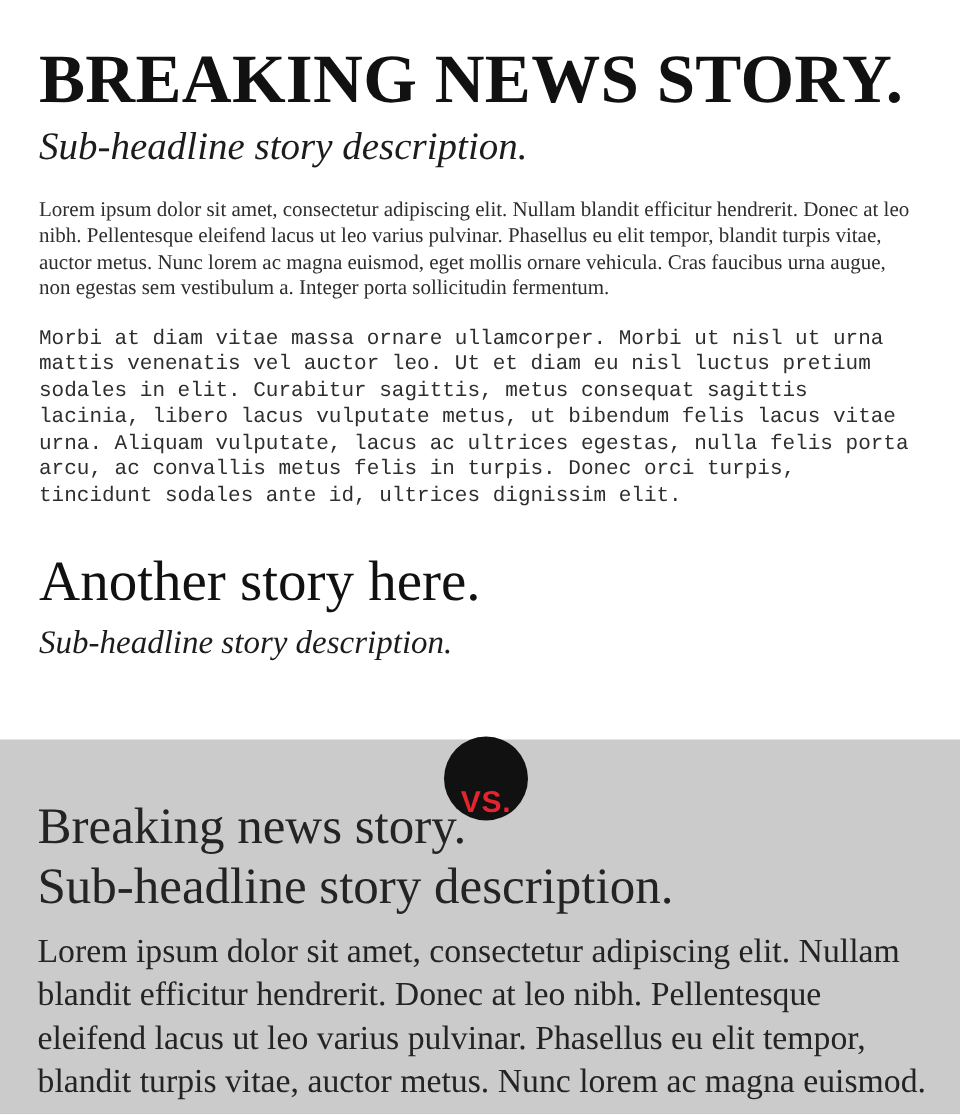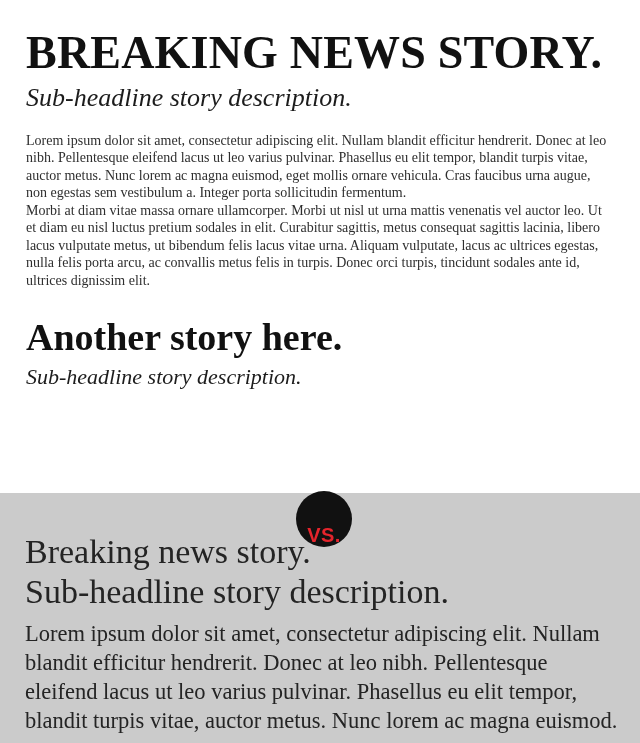--- a/index.html
+++ b/index.html
@@ -34,24 +34,24 @@
     margin:5px 0 0 0;
     font-size:26px;line-height:1.15;font-style:italic;font-weight:500;
     color:#1c1c1c;
   }
   .body-copy{
     margin:19px 0 0 0;
     font-size:14px;line-height:17.5px;
     color:var(--body-text);
     max-width:588px;
   }
-  .body-copy.second{margin-top:0;}
+  .body-copy.second{margin-top:16px;font-family:Liberation Mono, monospace;}
   .second-headline{
     margin:29px 0 0 0;
-    font-size:38px;line-height:1.05;font-weight:bold;
+    font-size:38px;line-height:1.05;font-weight:normal;
     color:var(--headline-text);
   }
   .second-subheadline{
     margin:6px 0 0 0;
     font-size:22px;line-height:1.15;font-style:italic;font-weight:500;
     color:#1c1c1c;
   }
   .body-copy.narrow{max-width:360px;margin-top:17px;}
   
   .vs-badge{

